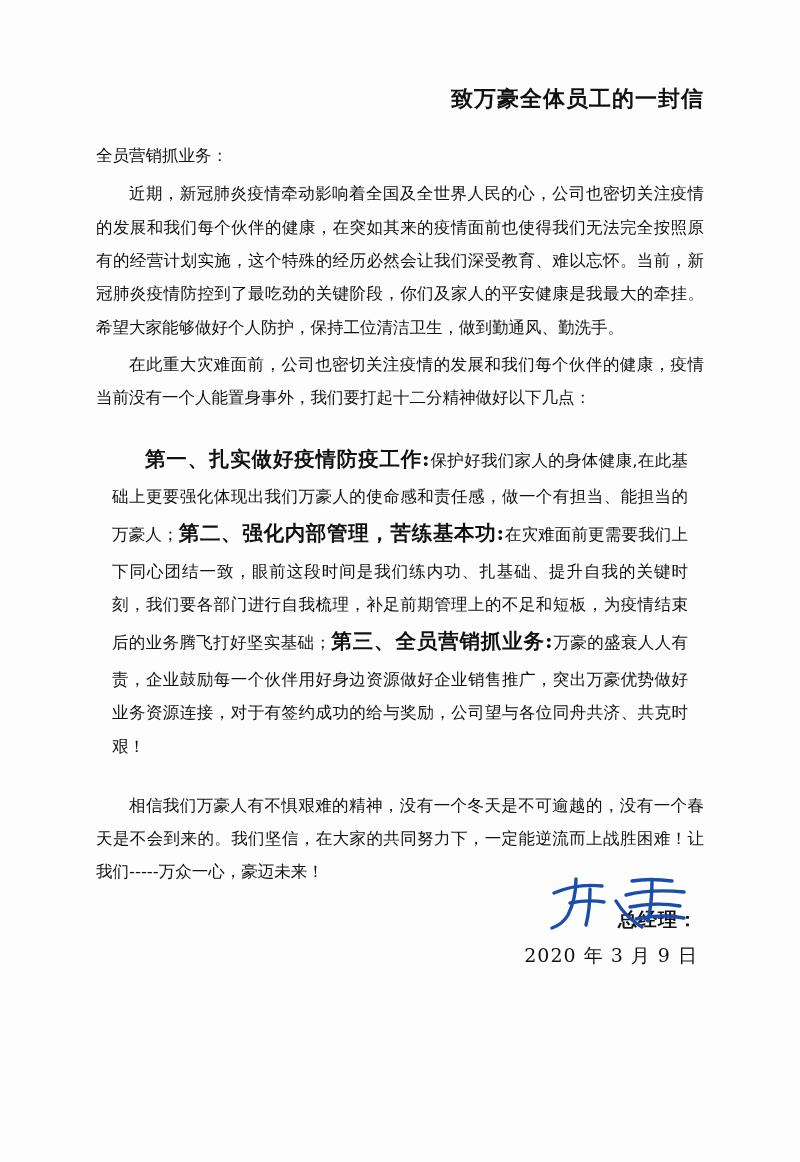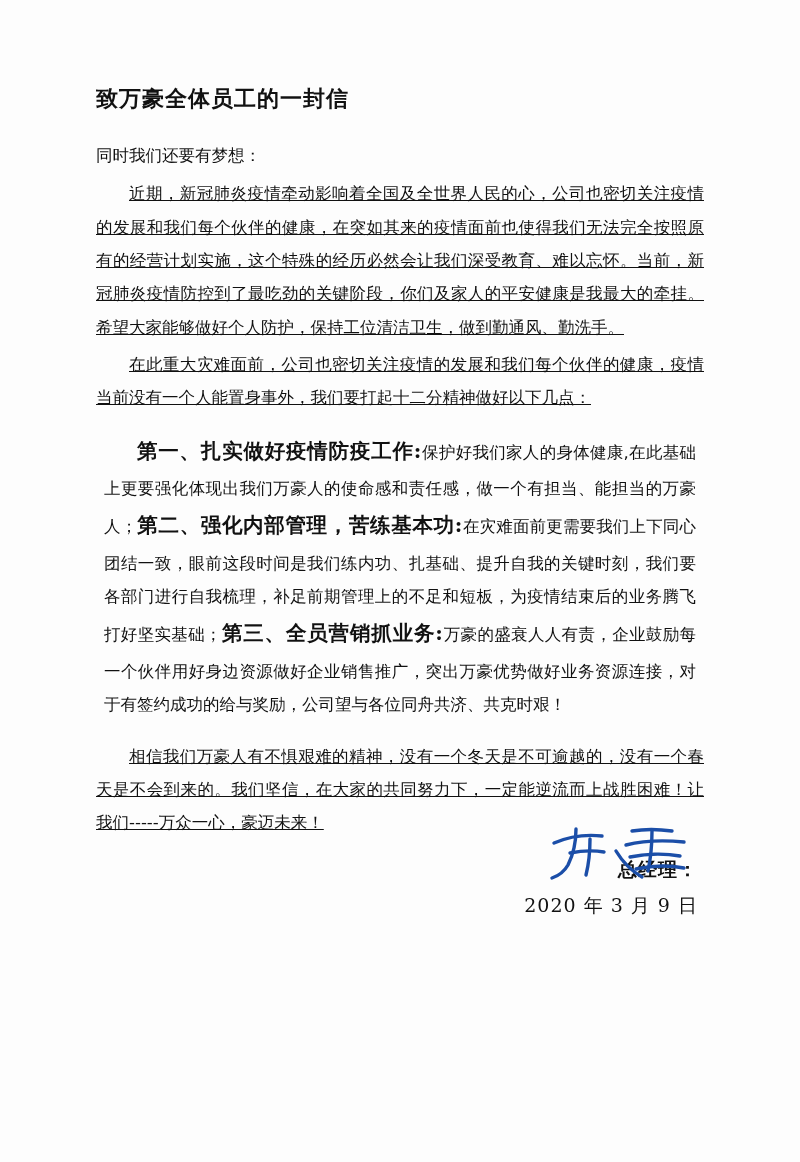--- a/index.html
+++ b/index.html
@@ -17,45 +17,44 @@
   }
   .page {
     position: relative;
     width: 800px;
     height: 1162px;
     background: #fdfdfd;
     box-sizing: border-box;
     padding: 84px 96px 40px 96px;
   }
   .doc-title {
-    text-align: left;
+    text-align: right;
     font-size: 22px;
     font-weight: bold;
     letter-spacing: 1px;
     margin: 0 0 26px 0;
     font-family: "DejaVu Serif", "Liberation Serif", serif;
   }
   .salutation {
     font-size: 16.5px;
     line-height: 1.9;
     margin: 0 0 6px 0;
   }
   p.body-text {
     font-size: 16.5px;
     line-height: 2.02;
     margin: 0 0 4px 0;
     text-align: justify;
     text-justify: inter-ideograph;
     text-indent: 2em;
-    text-decoration: underline;
   }
   p.flow-text {
     font-size: 16.5px;
     line-height: 2.02;
-    margin: 8px;
+    margin: 16px;
     text-align: justify;
     text-justify: inter-ideograph;
     text-indent: 2em;
   }
   .emph {
     font-weight: bold;
     font-size: 20.5px;
     font-family: "DejaVu Serif", "Liberation Serif", serif;
     letter-spacing: 0.5px;
   }
@@ -92,21 +91,21 @@
     padding-right: 6px;
   }
 </style>
 </head>
 <body>
 
 <div class="page">
 
   <h1 class="doc-title">致万豪全体员工的一封信</h1>
 
-  <div class="salutation">同时我们还要有梦想：</div>
+  <div class="salutation">全员营销抓业务：</div>
 
   <p class="body-text">近期，新冠肺炎疫情牵动影响着全国及全世界人民的心，公司也密切关注疫情的发展和我们每个伙伴的健康，在突如其来的疫情面前也使得我们无法完全按照原有的经营计划实施，这个特殊的经历必然会让我们深受教育、难以忘怀。当前，新冠肺炎疫情防控到了最吃劲的关键阶段，你们及家人的平安健康是我最大的牵挂。希望大家能够做好个人防护，保持工位清洁卫生，做到勤通风、勤洗手。</p>
 
   <p class="body-text">在此重大灾难面前，公司也密切关注疫情的发展和我们每个伙伴的健康，疫情当前没有一个人能置身事外，我们要打起十二分精神做好以下几点：</p>
 
   <div class="spacer-xs"></div>
 
   <p class="flow-text"><span class="emph">第一、扎实做好疫情防疫工作:</span><span>保护好我们家人的身体健康,在此基础上更要强化体现出我们万豪人的使命感和责任感，做一个有担当、能担当的万豪人；</span><span class="emph">第二、强化内部管理，苦练基本功:</span><span>在灾难面前更需要我们上下同心团结一致，眼前这段时间是我们练内功、扎基础、提升自我的关键时刻，我们要各部门进行自我梳理，补足前期管理上的不足和短板，为疫情结束后的业务腾飞打好坚实基础；</span><span class="emph">第三、全员营销抓业务:</span><span>万豪的盛衰人人有责，企业鼓励每一个伙伴用好身边资源做好企业销售推广，突出万豪优势做好业务资源连接，对于有签约成功的给与奖励，公司望与各位同舟共济、共克时艰！</span></p>
 
   <div class="spacer-sm"></div>

